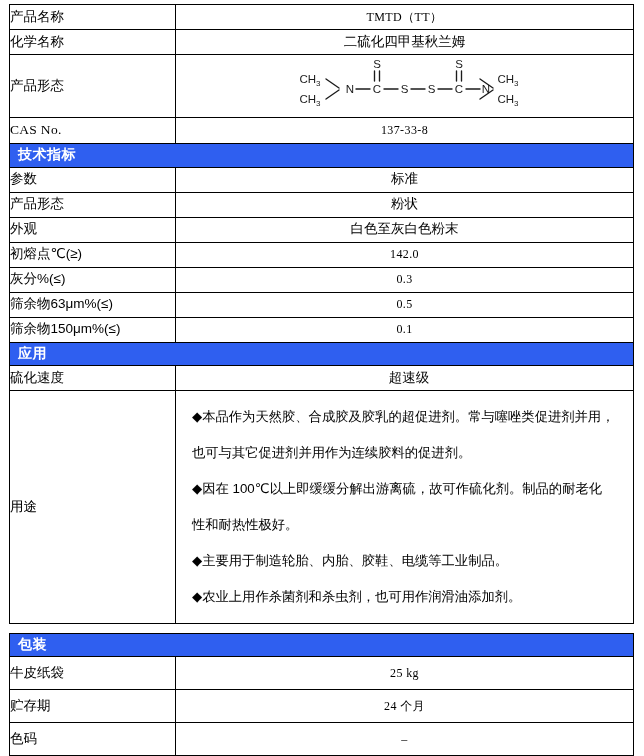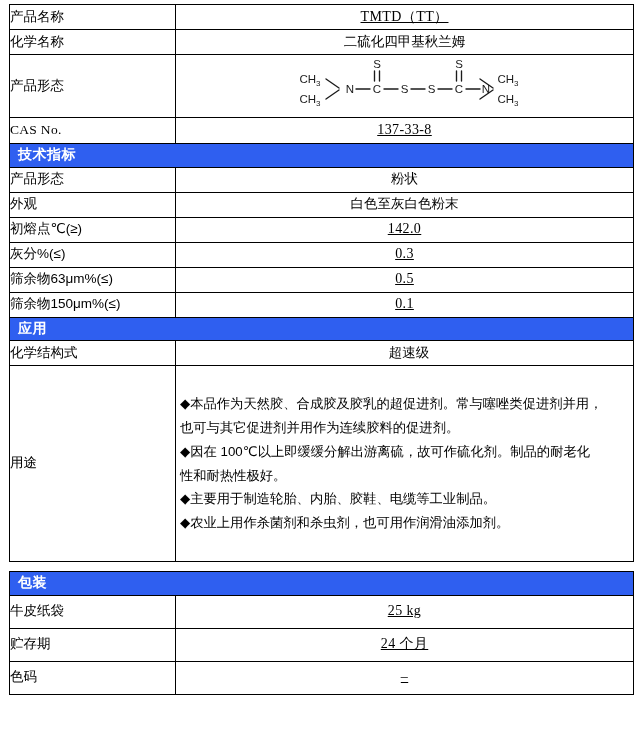--- a/index.html
+++ b/index.html
@@ -54,23 +54,22 @@
     text-align: center;
   }
   .value-cell.left {
     text-align: center;
     padding-left: 9px;
   }
 
   
   .mono {
     font-family: "Liberation Serif", "DejaVu Serif", serif;
-    font-size: 14px;
+    font-size: 12px;
     letter-spacing: 0.4px;
-    text-decoration: underline;
   }
   .mono-label {
     font-family: "Liberation Serif", "DejaVu Serif", serif;
     font-size: 13.5px;
     letter-spacing: 0.3px;
   }
 
   
   tr.section-row td {
     border: 1px solid #000000;
@@ -109,21 +108,21 @@
 
   
   .usage-cell {
     padding: 5px 7px 6px 8px;
     font-size: 13.3px;
     line-height: 1.5;
     text-align: left;
     vertical-align: top;
   }
   .usage-line {
-    margin: 4px;
+    margin: 16px;
     padding: 0;
     text-indent: 0;
   }
   .label-mid {
     vertical-align: middle;
   }
 
   .row-h1 { height: 25px; }
   .row-h2 { height: 26px; }
   .row-sect { height: 21px; }
@@ -207,20 +206,24 @@
       </tr>
 
 
       <tr class="section-row row-sect">
         <td colspan="2">
           <div class="section-header">技术指标</div>
         </td>
       </tr>
 
       <tr class="row-h1">
+        <td class="label-cell">参数</td>
+        <td class="value-cell">标准</td>
+      </tr>
+      <tr class="row-h1">
         <td class="label-cell">产品形态</td>
         <td class="value-cell">粉状</td>
       </tr>
       <tr class="row-h1">
         <td class="label-cell">外观</td>
         <td class="value-cell">白色至灰白色粉末</td>
       </tr>
       <tr class="row-h1">
         <td class="label-cell">初熔点℃(≥)</td>
         <td class="value-cell mono">142.0</td>
@@ -238,21 +241,21 @@
         <td class="value-cell mono">0.1</td>
       </tr>
 
       <tr class="section-row row-sect">
         <td colspan="2">
           <div class="section-header">应用</div>
         </td>
       </tr>
 
       <tr class="row-h1">
-        <td class="label-cell">化学结构式</td>
+        <td class="label-cell">硫化速度</td>
         <td class="value-cell left">超速级</td>
       </tr>
 
       <tr style="height:196px;">
         <td class="label-cell label-mid">用途</td>
         <td class="usage-cell">
           <div class="usage-line">◆本品作为天然胶、合成胶及胶乳的超促进剂。常与噻唑类促进剂并用，</div>
           <div class="usage-line">也可与其它促进剂并用作为连续胶料的促进剂。</div>
           <div class="usage-line">◆因在 100℃以上即缓缓分解出游离硫，故可作硫化剂。制品的耐老化</div>
           <div class="usage-line">性和耐热性极好。</div>

